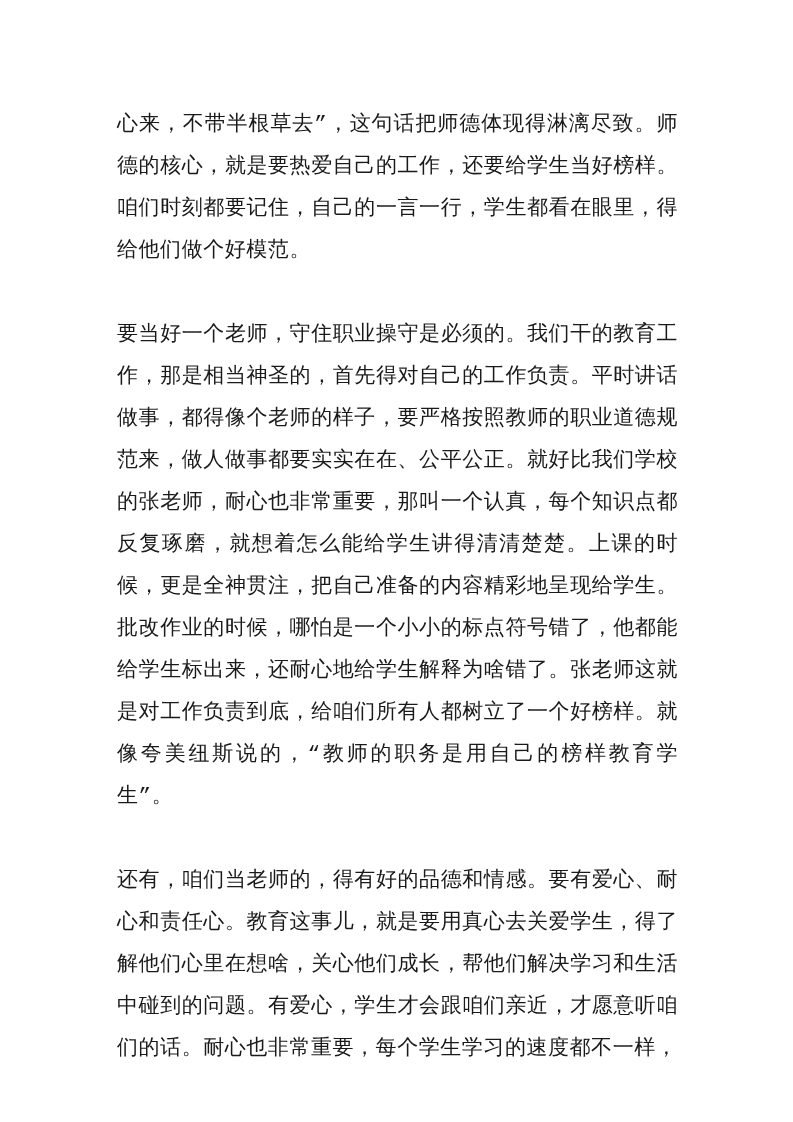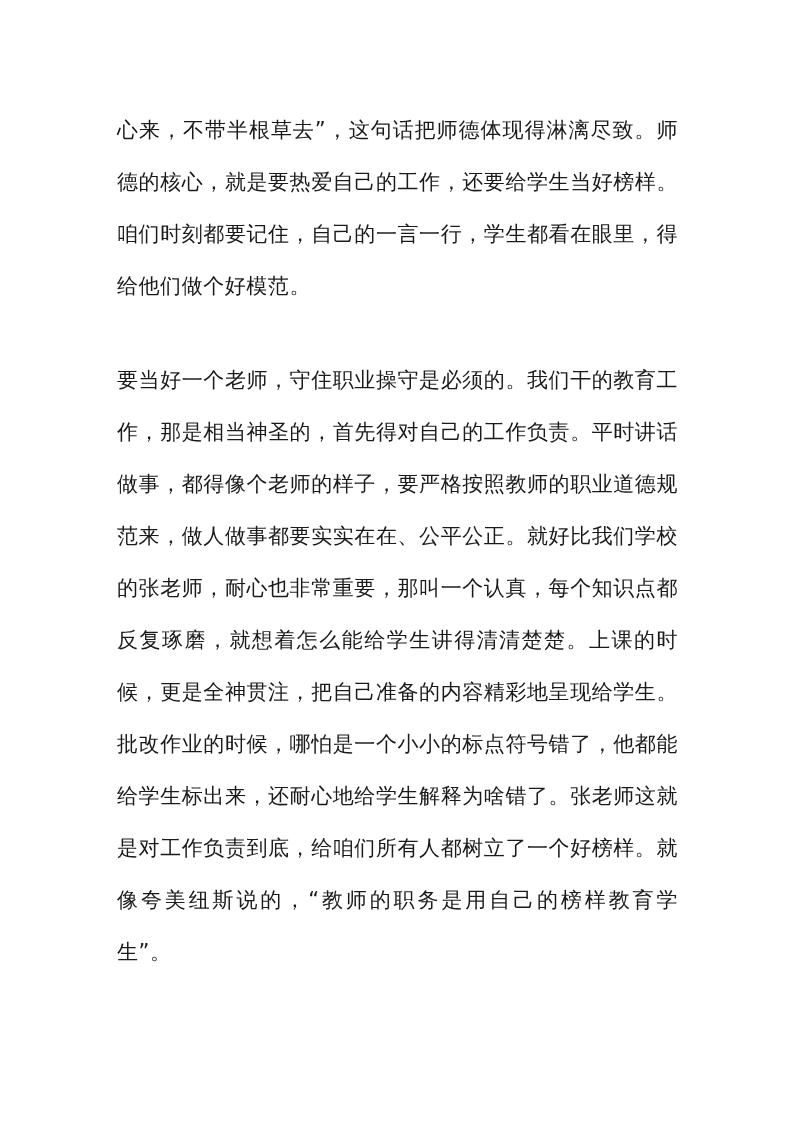--- a/index.html
+++ b/index.html
@@ -17,33 +17,35 @@
   }
   .content {
     position: absolute;
     top: 104px;
     left: 117px;
     width: 561px;
   }
   .para {
     margin: 0 0 42px 0;
     font-size: 21px;
-    line-height: 52px;
+    line-height: 42px;
     letter-spacing: 0.55px;
     color: #1a1a1a;
     text-align: justify;
     text-justify: inter-ideograph;
     word-break: break-all;
     overflow-wrap: break-word;
+    font-family: Liberation Mono, monospace;
   }
   .para:last-child {
     margin-bottom: 0;
   }
 </style>
 </head>
 <body>
 
 <div class="page">
   <div class="content">
     <p class="para">心来，不带半根草去”，这句话把师德体现得淋漓尽致。师德的核心，就是要热爱自己的工作，还要给学生当好榜样。咱们时刻都要记住，自己的一言一行，学生都看在眼里，得给他们做个好模范。</p>
     <p class="para">要当好一个老师，守住职业操守是必须的。我们干的教育工作，那是相当神圣的，首先得对自己的工作负责。平时讲话做事，都得像个老师的样子，要严格按照教师的职业道德规范来，做人做事都要实实在在、公平公正。就好比我们学校的张老师，耐心也非常重要，那叫一个认真，每个知识点都反复琢磨，就想着怎么能给学生讲得清清楚楚。上课的时候，更是全神贯注，把自己准备的内容精彩地呈现给学生。批改作业的时候，哪怕是一个小小的标点符号错了，他都能给学生标出来，还耐心地给学生解释为啥错了。张老师这就是对工作负责到底，给咱们所有人都树立了一个好榜样。就像夸美纽斯说的，“教师的职务是用自己的榜样教育学生”。</p>
+    <p class="para">还有，咱们当老师的，得有好的品德和情感。要有爱心、耐心和责任心。教育这事儿，就是要用真心去关爱学生，得了解他们心里在想啥，关心他们成长，帮他们解决学习和生活中碰到的问题。有爱心，学生才会跟咱们亲近，才愿意听咱们的话。耐心也非常重要，每个学生学习的速度都不一样，</p>
   </div>
 </div>
 
 </body></html>

